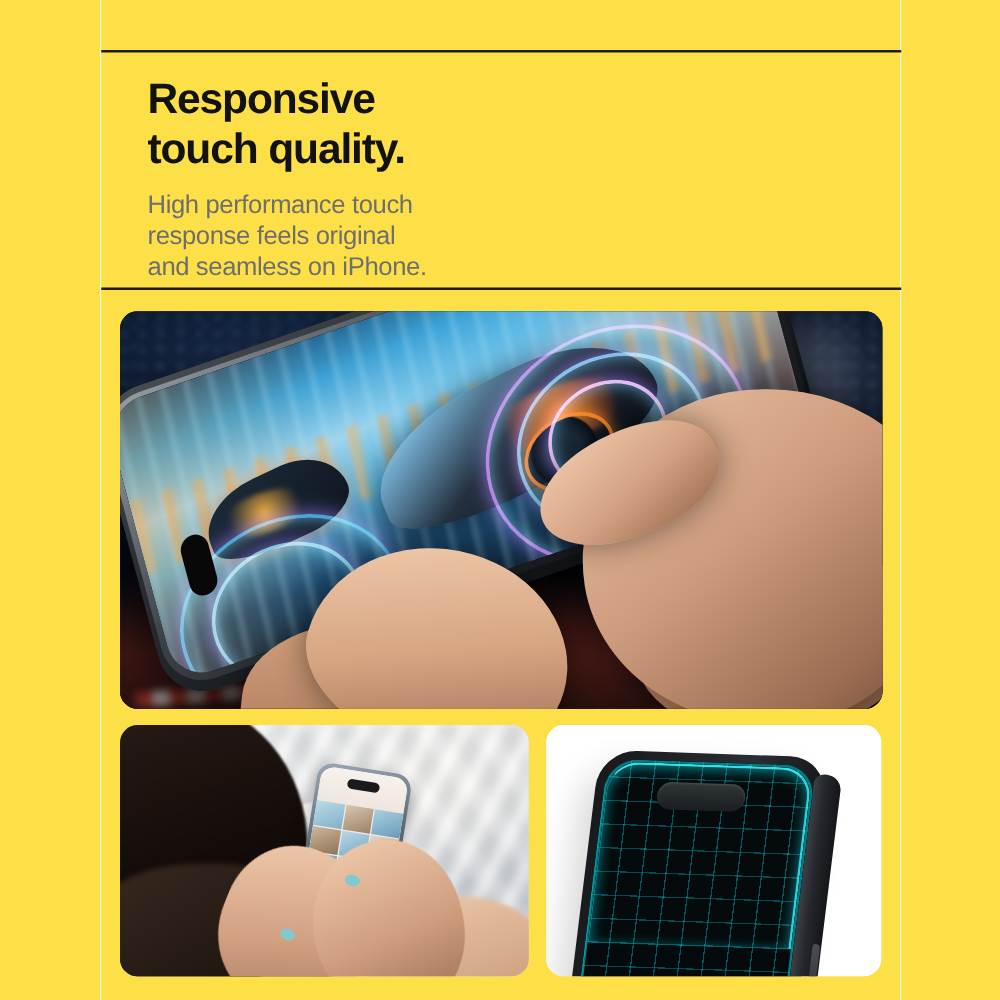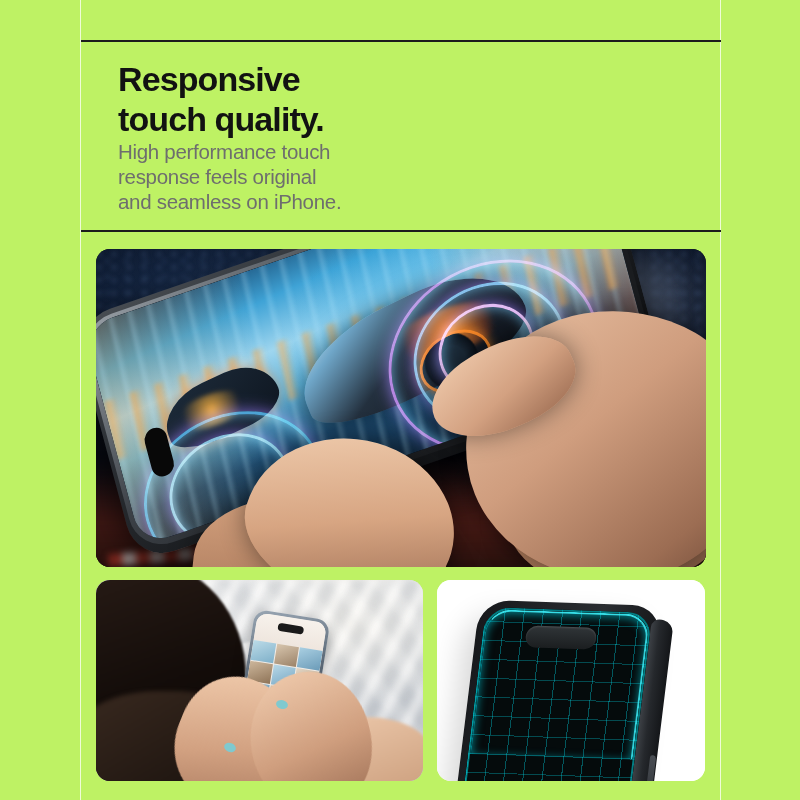--- a/index.html
+++ b/index.html
@@ -14,21 +14,21 @@
   body {
     background: #f2f2f2;
     font-family: "Liberation Sans", sans-serif;
     -webkit-font-smoothing: antialiased;
   }
 
   .page {
     position: relative;
     width: 800px;
     height: 800px;
-    background: #bef264;
+    background: #fde047;
   }
 
   
   .col-guide {
     position: absolute;
     top: 0;
     width: 1px;
     height: 800px;
     background: #ffffff;
     opacity: 0.75;
@@ -51,20 +51,21 @@
   .headline {
     color: #121212;
     font-size: 34px;
     font-weight: bold;
     line-height: 40px;
     letter-spacing: -0.9px;
     white-space: pre-line;
   }
 
   .subhead {
+    margin-top: 12px;
     color: #6e6e6e;
     font-size: 20.5px;
     font-weight: normal;
     line-height: 25px;
     letter-spacing: -0.3px;
     white-space: pre-line;
   }
 
   
   .card {

